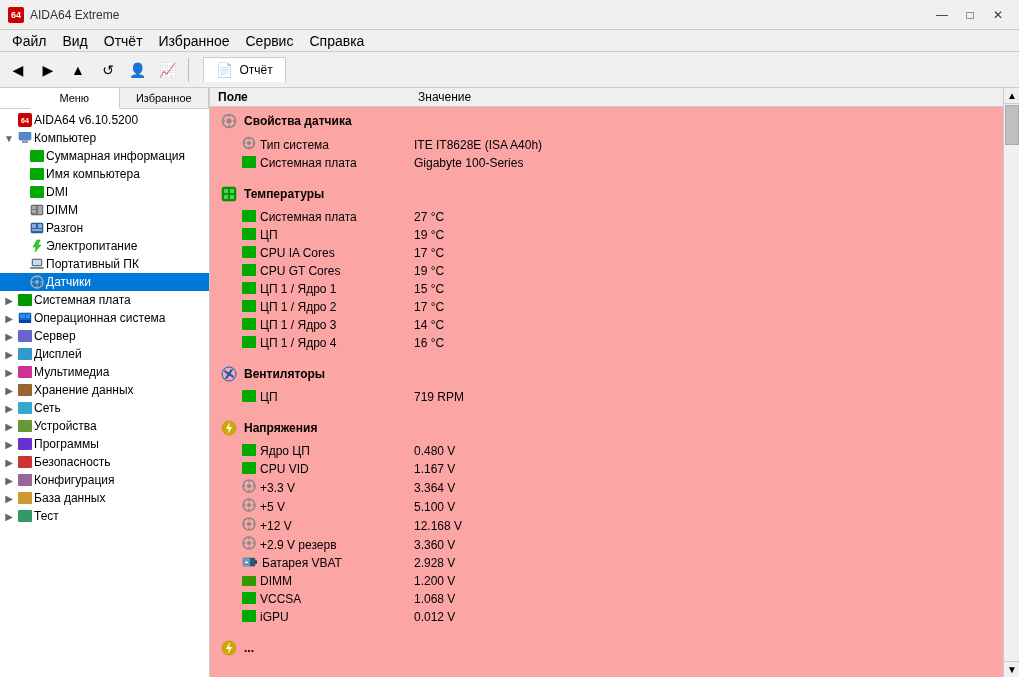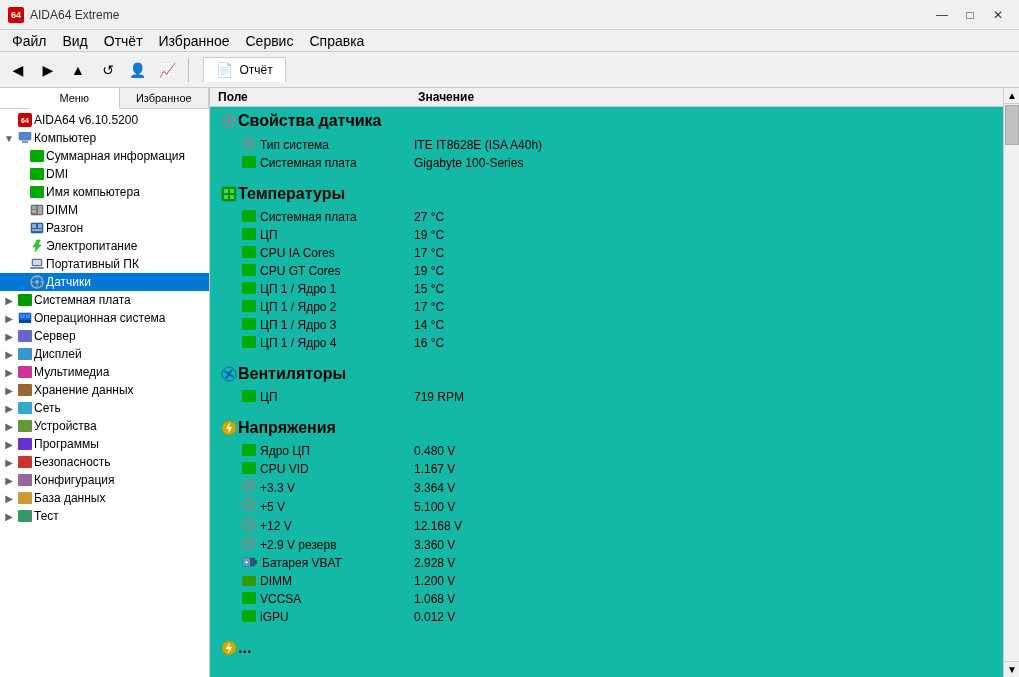--- a/index.html
+++ b/index.html
@@ -38,29 +38,29 @@
     .tree-item { display: flex; align-items: center; padding: 1px 0; cursor: pointer; white-space: nowrap; }
     .tree-item.selected { background: #0078d7; color: white; }
     .tree-item.selected .item-icon { color: white; }
     .tree-arrow { width: 14px; text-align: center; font-size: 10px; color: #666; flex-shrink: 0; }
     .item-icon { width: 18px; height: 16px; display: flex; align-items: center; justify-content: center; flex-shrink: 0; }
     .item-label { font-size: 12px; }
     .indent-1 { padding-left: 14px; }
     .icon-aida { width: 14px; height: 14px; background: #cc0000; border-radius: 2px; color: white; font-size: 7px; font-weight: bold; display: flex; align-items: center; justify-content: center; }
 
     
-    .right-panel { flex: 1; background: #14b8a6; overflow-y: auto; position: relative; }
+    .right-panel { flex: 1; background: #fca5a5; overflow-y: auto; position: relative; }
     
     
     .content-table { width: 100%; border-collapse: collapse; }
     .content-table td { padding: 1px 4px; vertical-align: middle; font-size: 12px; }
     .col-field { width: 200px; }
     .col-value { }
     
-    .section-header { font-weight: bold; font-size: 16px; padding: 4px 6px; display: flex; align-items: center; color: #000; }
+    .section-header { font-weight: bold; font-size: 12px; padding: 4px 6px; display: flex; align-items: center; gap: 6px; color: #000; }
     .section-icon { width: 18px; height: 18px; display: flex; align-items: center; justify-content: center; }
     
     
     tr.data-row td { height: 18px; }
     tr.section-row td { height: 22px; }
     .sub-field-cell { padding-left: 28px; display: flex; align-items: center; gap: 4px; }
     
     .chip-icon { width: 14px; height: 12px; border-radius: 1px; display: inline-block; flex-shrink: 0; }
     .chip-green { background: #00aa00; }
     
@@ -138,28 +138,28 @@
         <div class="item-icon">
             <div class="chip-icon chip-green"></div>
           </div>
         <span class="item-label">Суммарная информация</span>
       </div>
       <div class="tree-item indent-1">
         <div class="tree-arrow"></div>
         <div class="item-icon">
             <div class="chip-icon chip-green"></div>
           </div>
+        <span class="item-label">Имя компьютера</span>
+      </div>
+      <div class="tree-item indent-1">
+        <div class="tree-arrow"></div>
+        <div class="item-icon">
+            <div class="chip-icon chip-green"></div>
+          </div>
         <span class="item-label">DMI</span>
-      </div>
-      <div class="tree-item indent-1">
-        <div class="tree-arrow"></div>
-        <div class="item-icon">
-            <div class="chip-icon chip-green"></div>
-          </div>
-        <span class="item-label">Имя компьютера</span>
       </div>
       <div class="tree-item indent-1">
         <div class="tree-arrow"></div>
         <div class="item-icon">
           <svg width="14" height="12" viewBox="0 0 14 12">
               <rect x="1" y="1" width="12" height="10" rx="1" fill="#777" stroke="#555" stroke-width="0.5"></rect>
               <rect x="2" y="2" width="4" height="3" fill="#aaa"></rect>
               <rect x="2" y="6" width="4" height="3" fill="#aaa"></rect>
               <rect x="8" y="2" width="4" height="8" fill="#aaa"></rect>
             </svg>
@@ -311,21 +311,21 @@
         <span class="item-label">Тест</span>
       </div>
     </div>
   </div>
 
   <div class="right-panel">
     <table class="content-table">
       <thead>
         <tr style="background:#f0f0f0; border-bottom: 1px solid #ccc;">
           <td class="col-field" style="padding: 2px 8px; font-weight: bold;">Поле</td>
-          <td class="col-value" style="padding: 2px 8px; font-weight: bold;">Значение</td>
+          <td class="col-value" style="padding: 2px 8px; font-weight: normal;">Значение</td>
         </tr>
       </thead>
       <tbody>
 
         <tr class="section-row">
           <td colspan="2">
             <div class="section-header">
               <div class="section-icon">
                 <svg width="16" height="16" viewBox="0 0 16 16">
                     <circle cx="8" cy="8" r="6.5" fill="none" stroke="#888" stroke-width="1.5"></circle>

